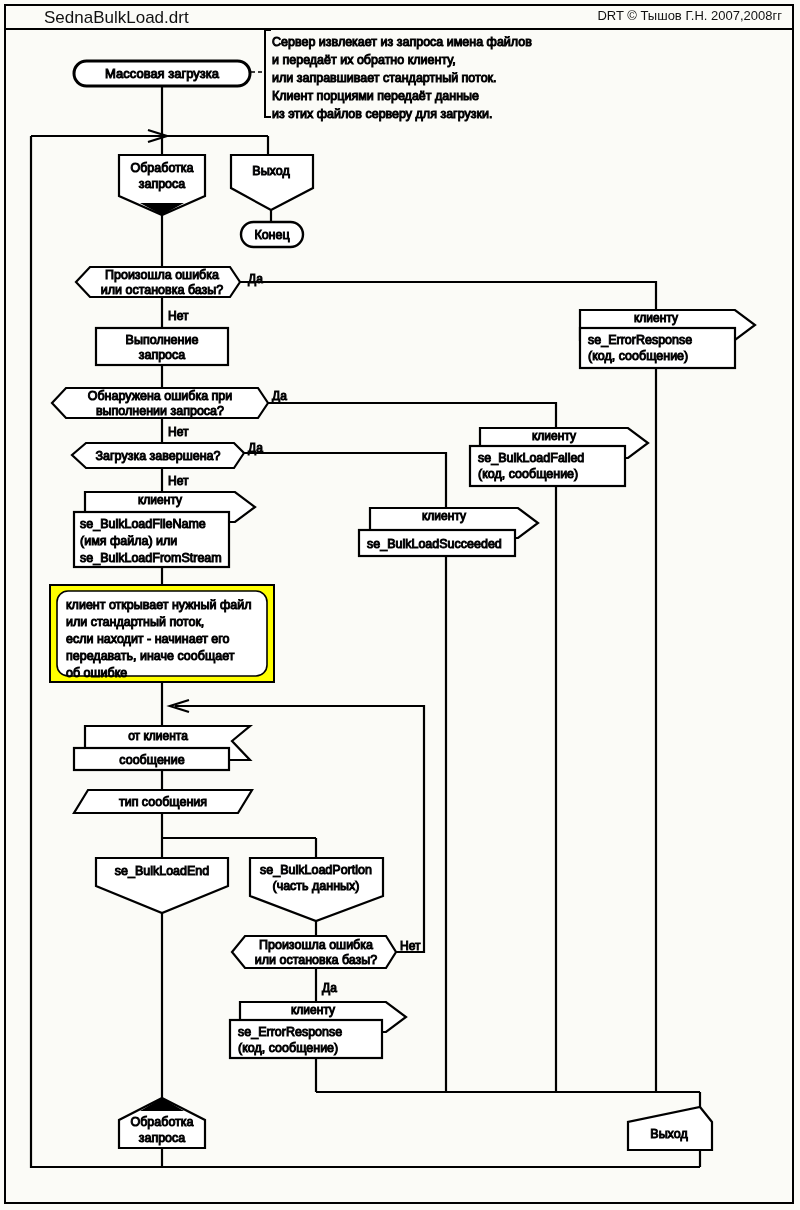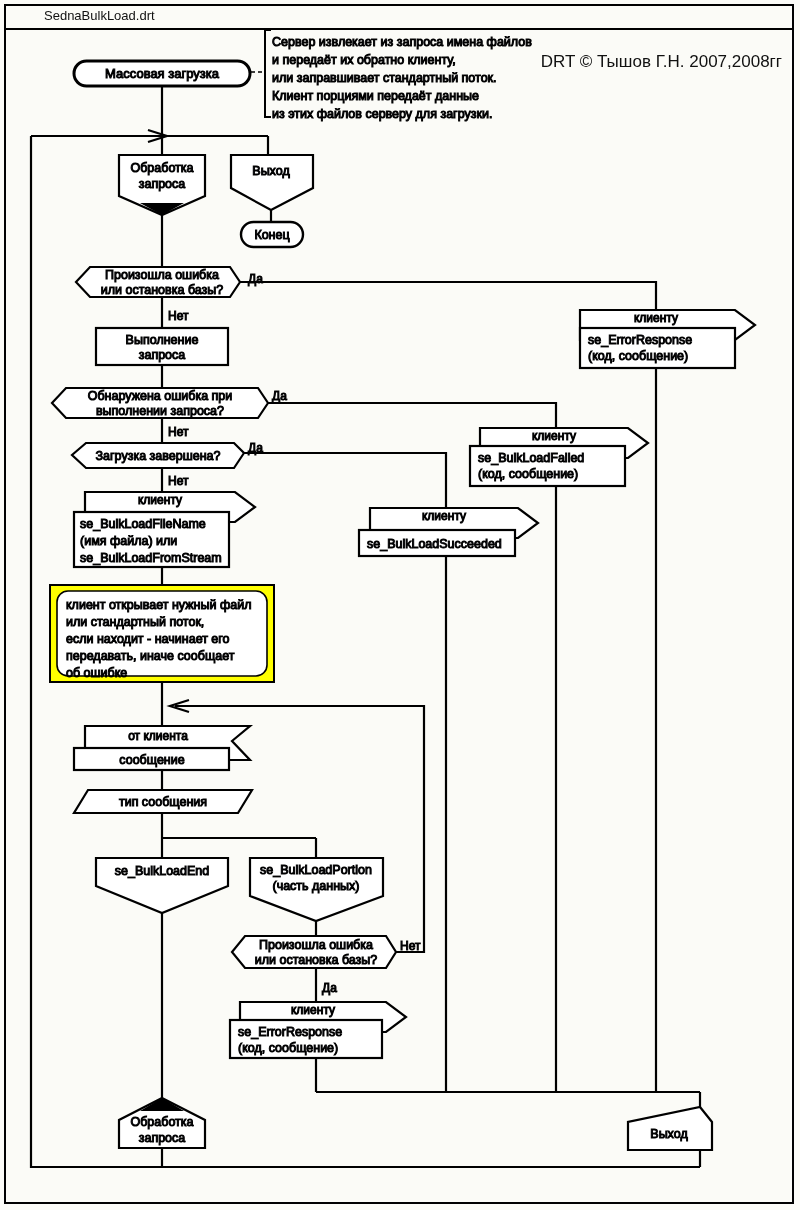--- a/index.html
+++ b/index.html
@@ -1,21 +1,21 @@
 <!DOCTYPE html>
 <html><head>
 <meta charset="utf-8">
 <style>
   html,body{margin:0;padding:0;background:#ffffff;}
   body{font-family:"Liberation Sans", sans-serif;}
   #page{position:relative;width:800px;height:1210px;background:#fbfbf7;overflow:hidden;}
   #frame{position:absolute;left:4px;top:4px;width:790px;height:1200px;border:2px solid #000;box-sizing:border-box;background:#fbfbf7;}
   #hdr{position:absolute;left:6px;top:6px;width:786px;height:22px;}
-  #hdr .l{position:absolute;left:38px;top:2px;font-size:13px;color:#111;white-space:nowrap;}
-  #hdr .r{position:absolute;right:10px;top:2px;font-size:17px;color:#111;white-space:nowrap;margin-top:44px;}
+  #hdr .l{position:absolute;left:38px;top:2px;font-size:17px;color:#111;white-space:nowrap;}
+  #hdr .r{position:absolute;right:10px;top:2px;font-size:13px;color:#111;white-space:nowrap;}
   #hdrline{position:absolute;left:6px;top:28px;width:786px;height:2px;background:#000;}
   svg{position:absolute;left:0;top:0;}
   text{font-family:"Liberation Sans", sans-serif;fill:#1a1a2e;}
 </style>
 </head>
 <body>
 
 <div id="page">
   <div id="frame"></div>
 

